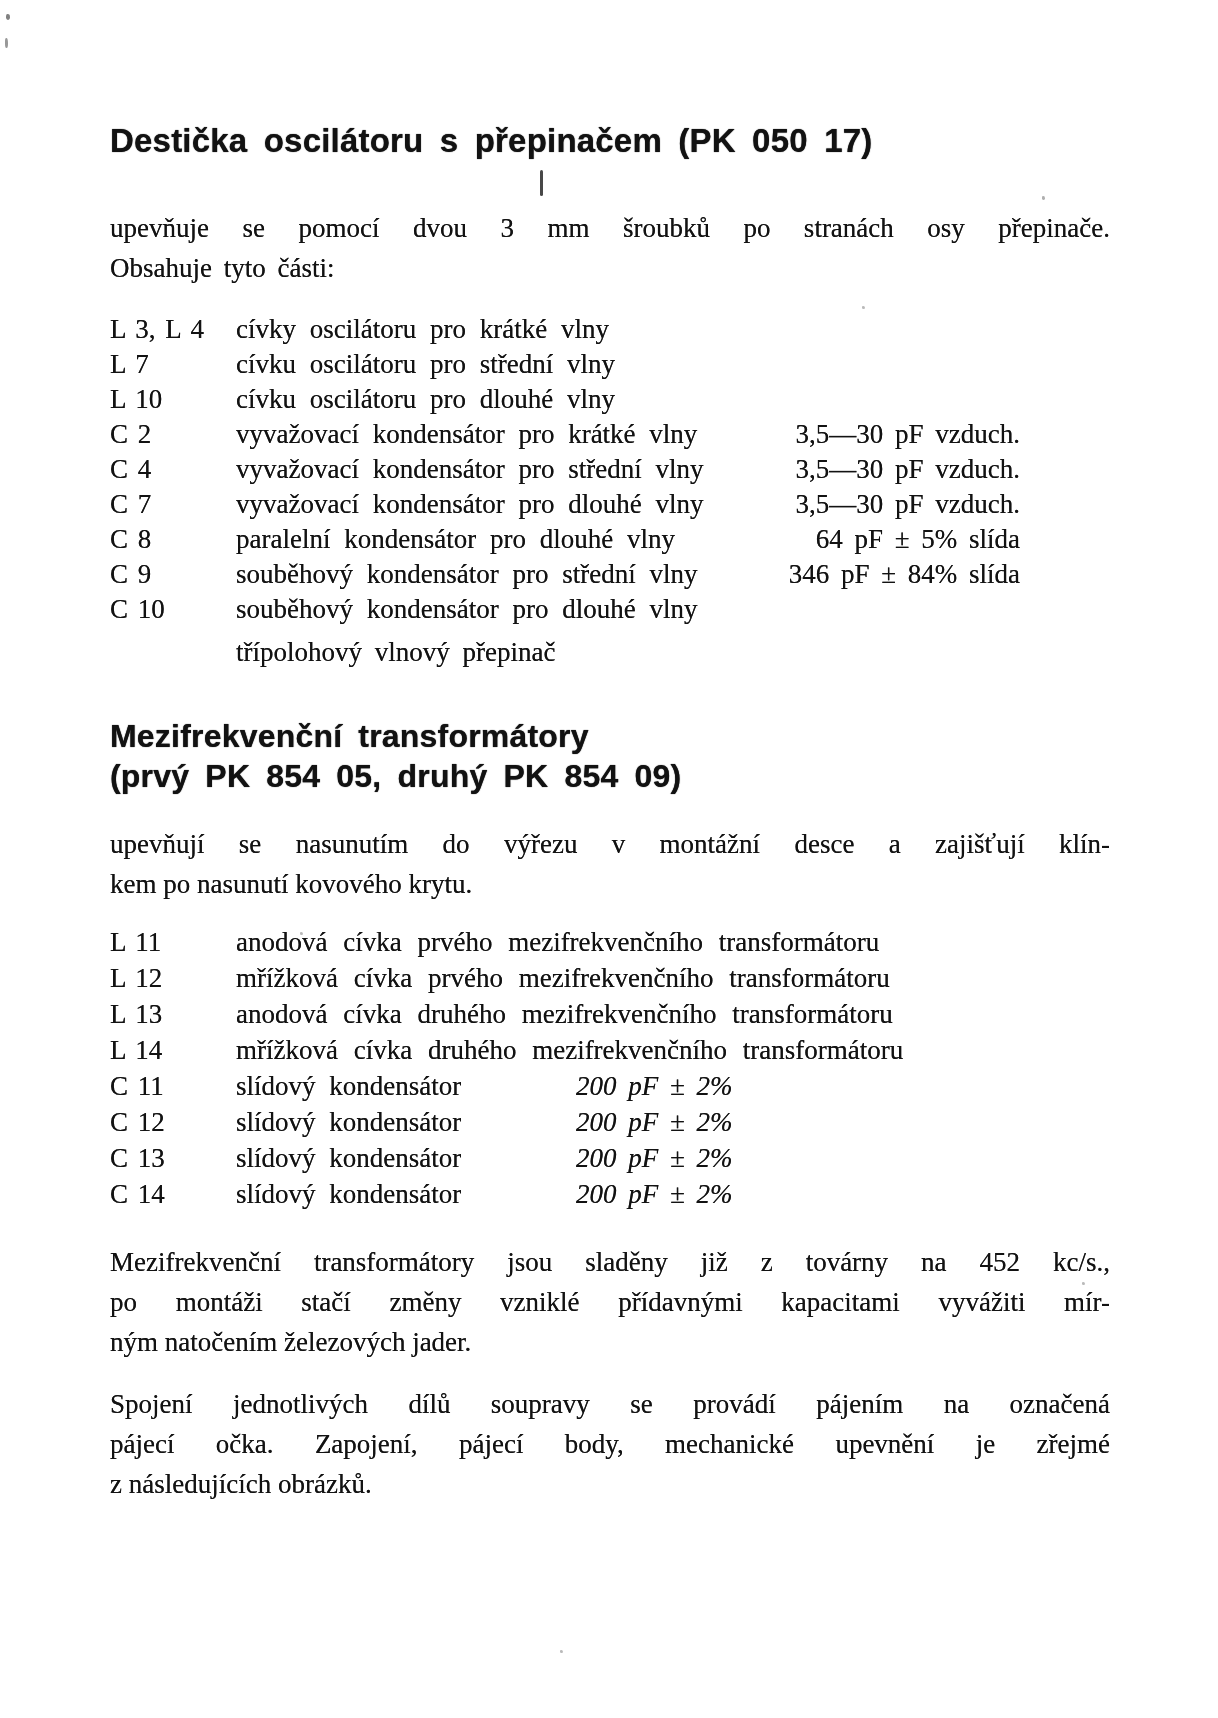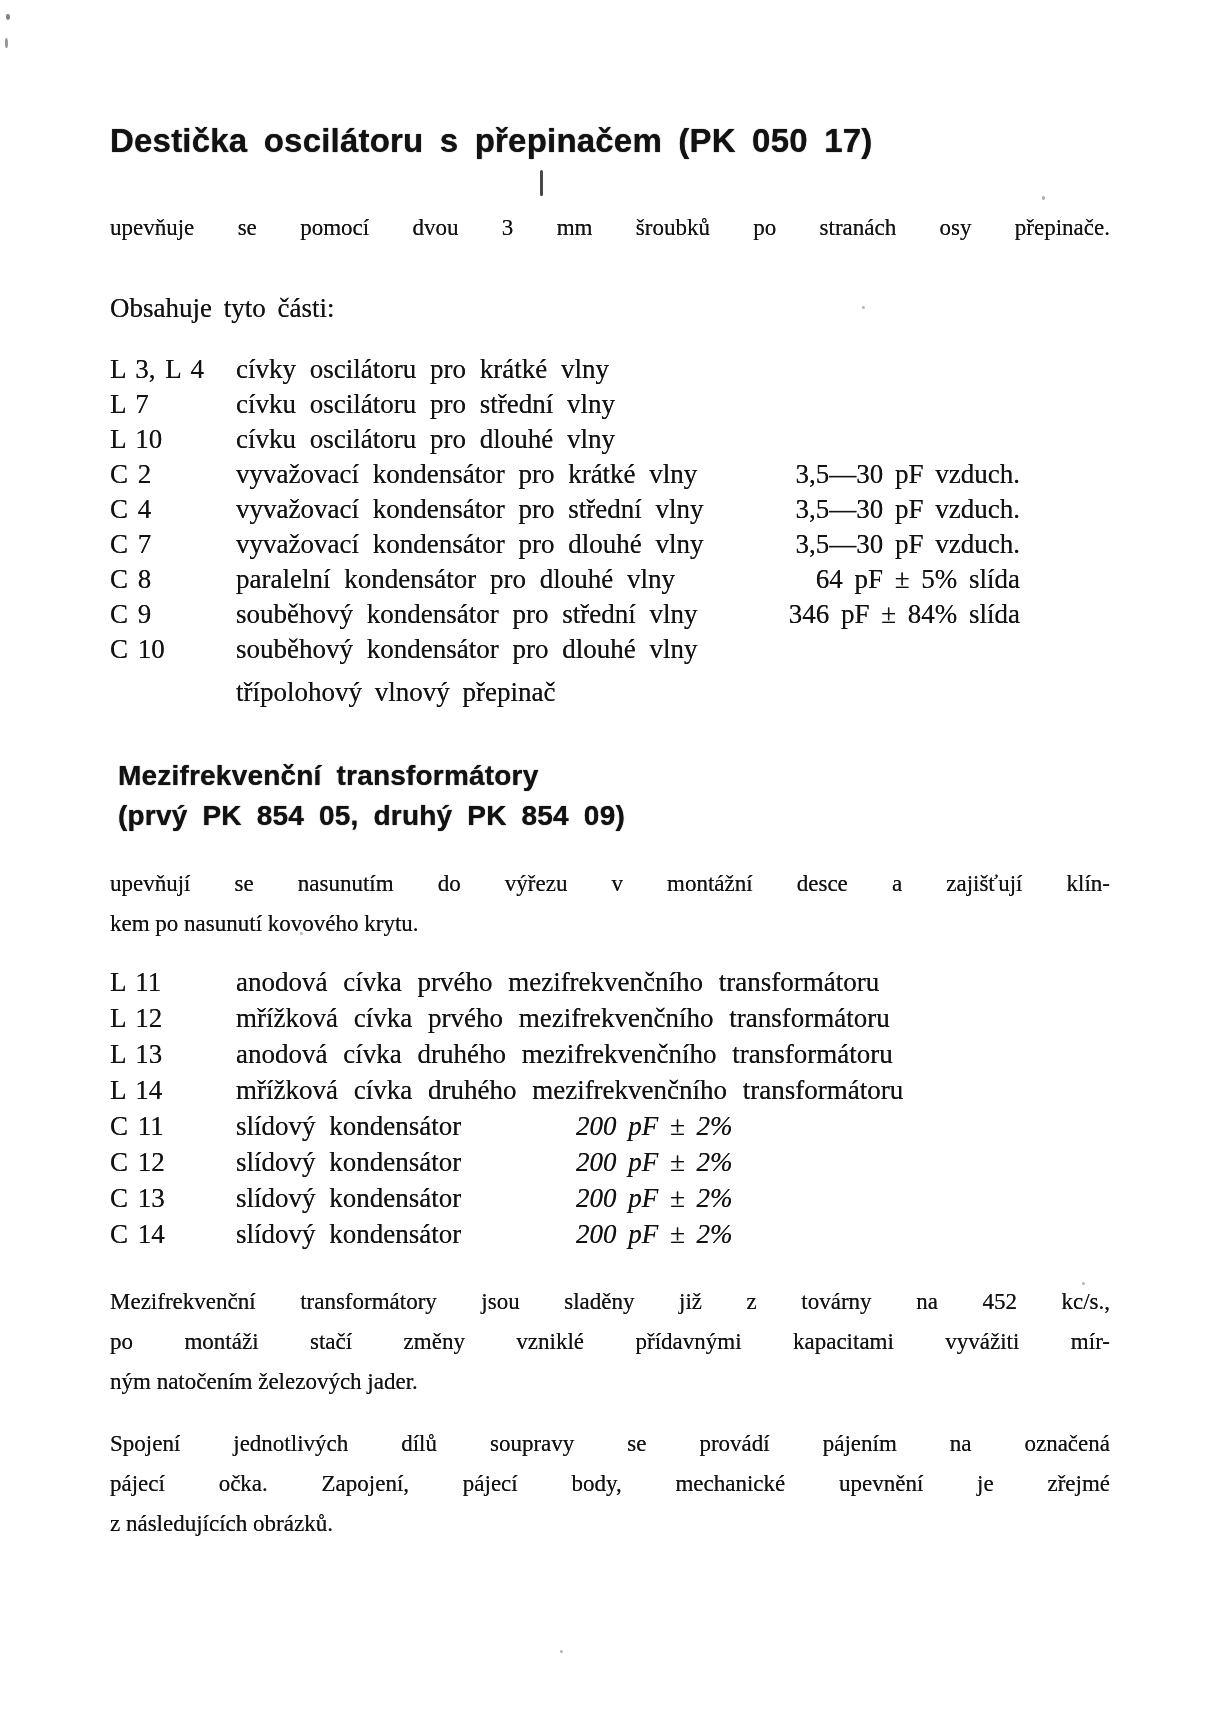--- a/index.html
+++ b/index.html
@@ -31,42 +31,42 @@
     font-family: "Liberation Sans", "DejaVu Sans", sans-serif;
     font-weight: 700;
     font-size: 33px;
     line-height: 38px;
     letter-spacing: 0.2px;
     word-spacing: 7px;
     white-space: nowrap;
     text-shadow: 0 0 1px rgba(0,0,0,0.9);
   }
   h2.doc-subtitle {
-    margin: 46px 0 0 8px;
+    margin: 46px 0 0 0;
     font-family: "Liberation Sans", "DejaVu Sans", sans-serif;
     font-weight: 700;
-    font-size: 28px;
+    font-size: 32px;
     line-height: 40px;
     letter-spacing: 0.2px;
     word-spacing: 7px;
     white-space: nowrap;
     text-shadow: 0 0 1px rgba(0,0,0,0.9);
   }
   .bodytext {
     font-size: 27px;
     line-height: 40px;
   }
   .intro1 { margin-top: 48px; }
-  .label1 { margin-top: 40px; word-spacing: 5px; }
+  .label1 { word-spacing: 5px; }
   .intro2 { margin-top: 28px; }
   .label2 { margin-top: 24px; word-spacing: 5px; }
   .para1  { margin-top: 30px; }
   .para2  { margin-top: 22px; }
   .line {
-    font-size: 23px;
+    font-size: 27px;
     line-height: 40px;
     white-space: normal;
   }
   .stretch {
     text-align: justify;
     text-align-last: justify;
   }
   
   .parts {
     margin-top: 24px;

